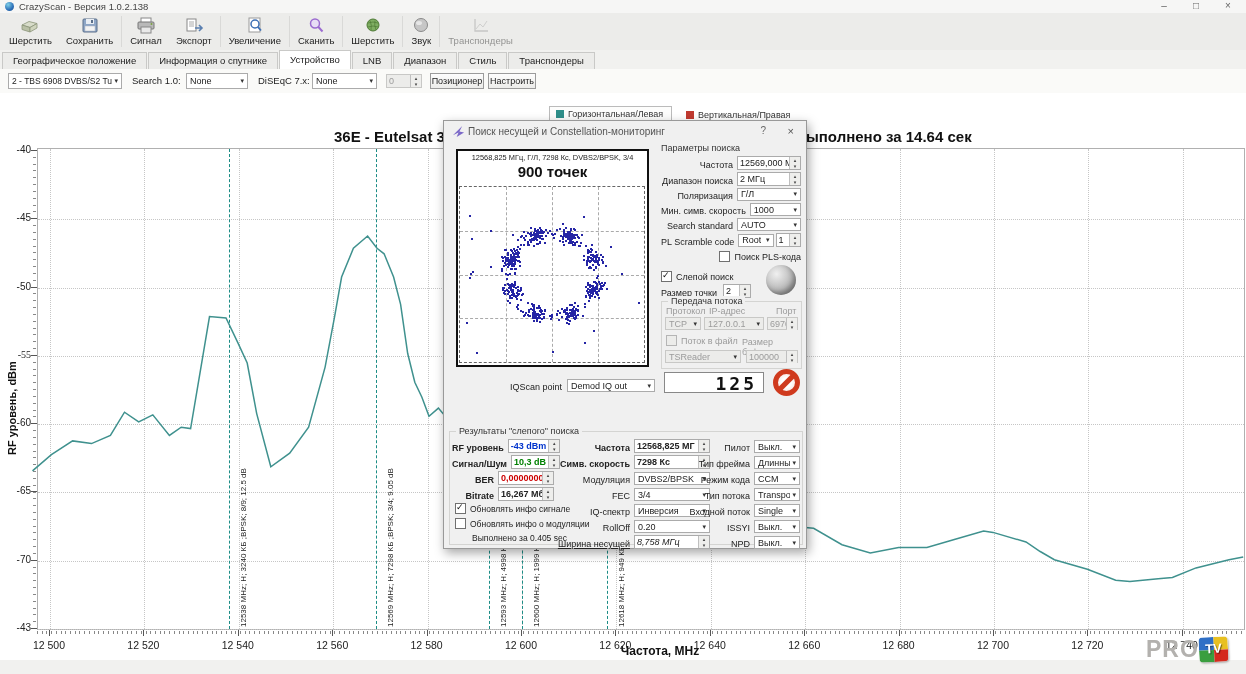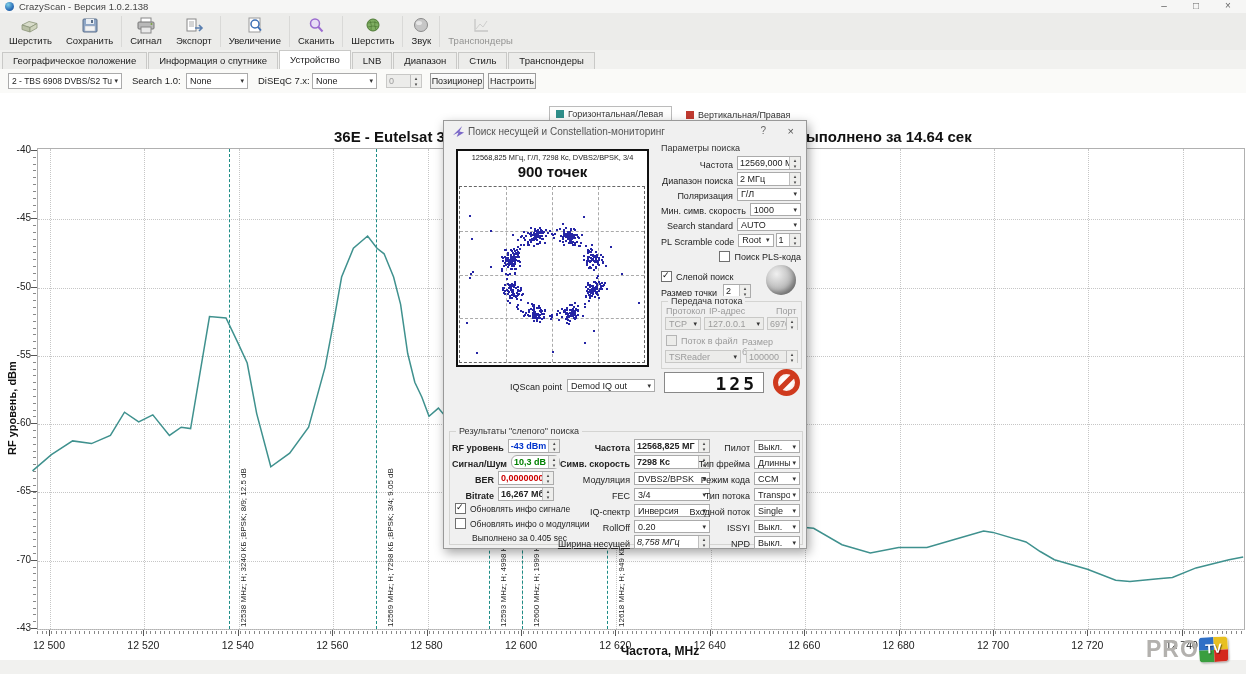--- a/index.html
+++ b/index.html
@@ -300,21 +300,21 @@
       <div class="xtick-label" style="left: 1052.4px; top: 639px;">12 720</div>
       <div class="tickmark-x" style="left: 1181.8px; top: 630px;"></div>
       <div class="xtick-label" style="left: 1146.8px; top: 639px;">12 740</div>
       <div class="tickmark-y" style="left: 31px; top: 150px;"></div>
       <div class="ytick-label" style="left: 1px; top: 144px;">-40</div>
       <div class="tickmark-y" style="left: 31px; top: 218.285px;"></div>
       <div class="ytick-label" style="left: 1px; top: 212.285px;">-45</div>
       <div class="tickmark-y" style="left: 31px; top: 286.57px;"></div>
       <div class="ytick-label" style="left: 1px; top: 280.57px;">-50</div>
       <div class="tickmark-y" style="left: 31px; top: 354.855px;"></div>
-      <div class="ytick-label" style="left: 1px; top: 348.855px;">-55</div>
+      <div class="ytick-label" style="left: 1px; top: 348.855px; font-family: Liberation Serif, serif;">-55</div>
       <div class="tickmark-y" style="left: 31px; top: 423.14px;"></div>
       <div class="ytick-label" style="left: 1px; top: 417.14px;">-60</div>
       <div class="tickmark-y" style="left: 31px; top: 491.425px;"></div>
       <div class="ytick-label" style="left: 1px; top: 485.425px;">-65</div>
       <div class="tickmark-y" style="left: 31px; top: 559.71px;"></div>
       <div class="ytick-label" style="left: 1px; top: 553.71px;">-70</div>
       <div class="tickmark-y" style="left: 31px; top: 627.995px;"></div>
       <div class="ytick-label" style="left: 1px; top: 621.995px;">-43</div>
       <div class="marker-label" style="left: 239.36px; top: 627px;">12538 MHz; H; 3240 КБ ;BPSK; 8/9; 12.5 dB</div>
       <div class="marker-label" style="left: 385.68px; top: 627px;">12569 MHz; H; 7298 КБ ;BPSK; 3/4; 9.05 dB</div>
@@ -1122,21 +1122,21 @@
             <div class="spin" style="width:56px;">
               <span class="val b" style="color:#0033cc;">-43 dBm</span>
               <span class="ud">
                 <i class="up"></i>
                 <i class="dn"></i>
               </span>
             </div>
           </div>
         <div class="prow" style="height:16px;">
             <span class="plabel b">Сигнал/Шум</span>
-            <div class="spin" style="width:56px;border-radius:6px;">
+            <div class="spin" style="width:56px;">
               <span class="val b" style="color:#008000;">10,3 dB</span>
               <span class="ud">
                 <i class="up"></i>
                 <i class="dn"></i>
               </span>
             </div>
           </div>
         <div class="prow" style="height:16px;">
             <span class="plabel b">BER</span>
             <div class="spin" style="width:56px;">

